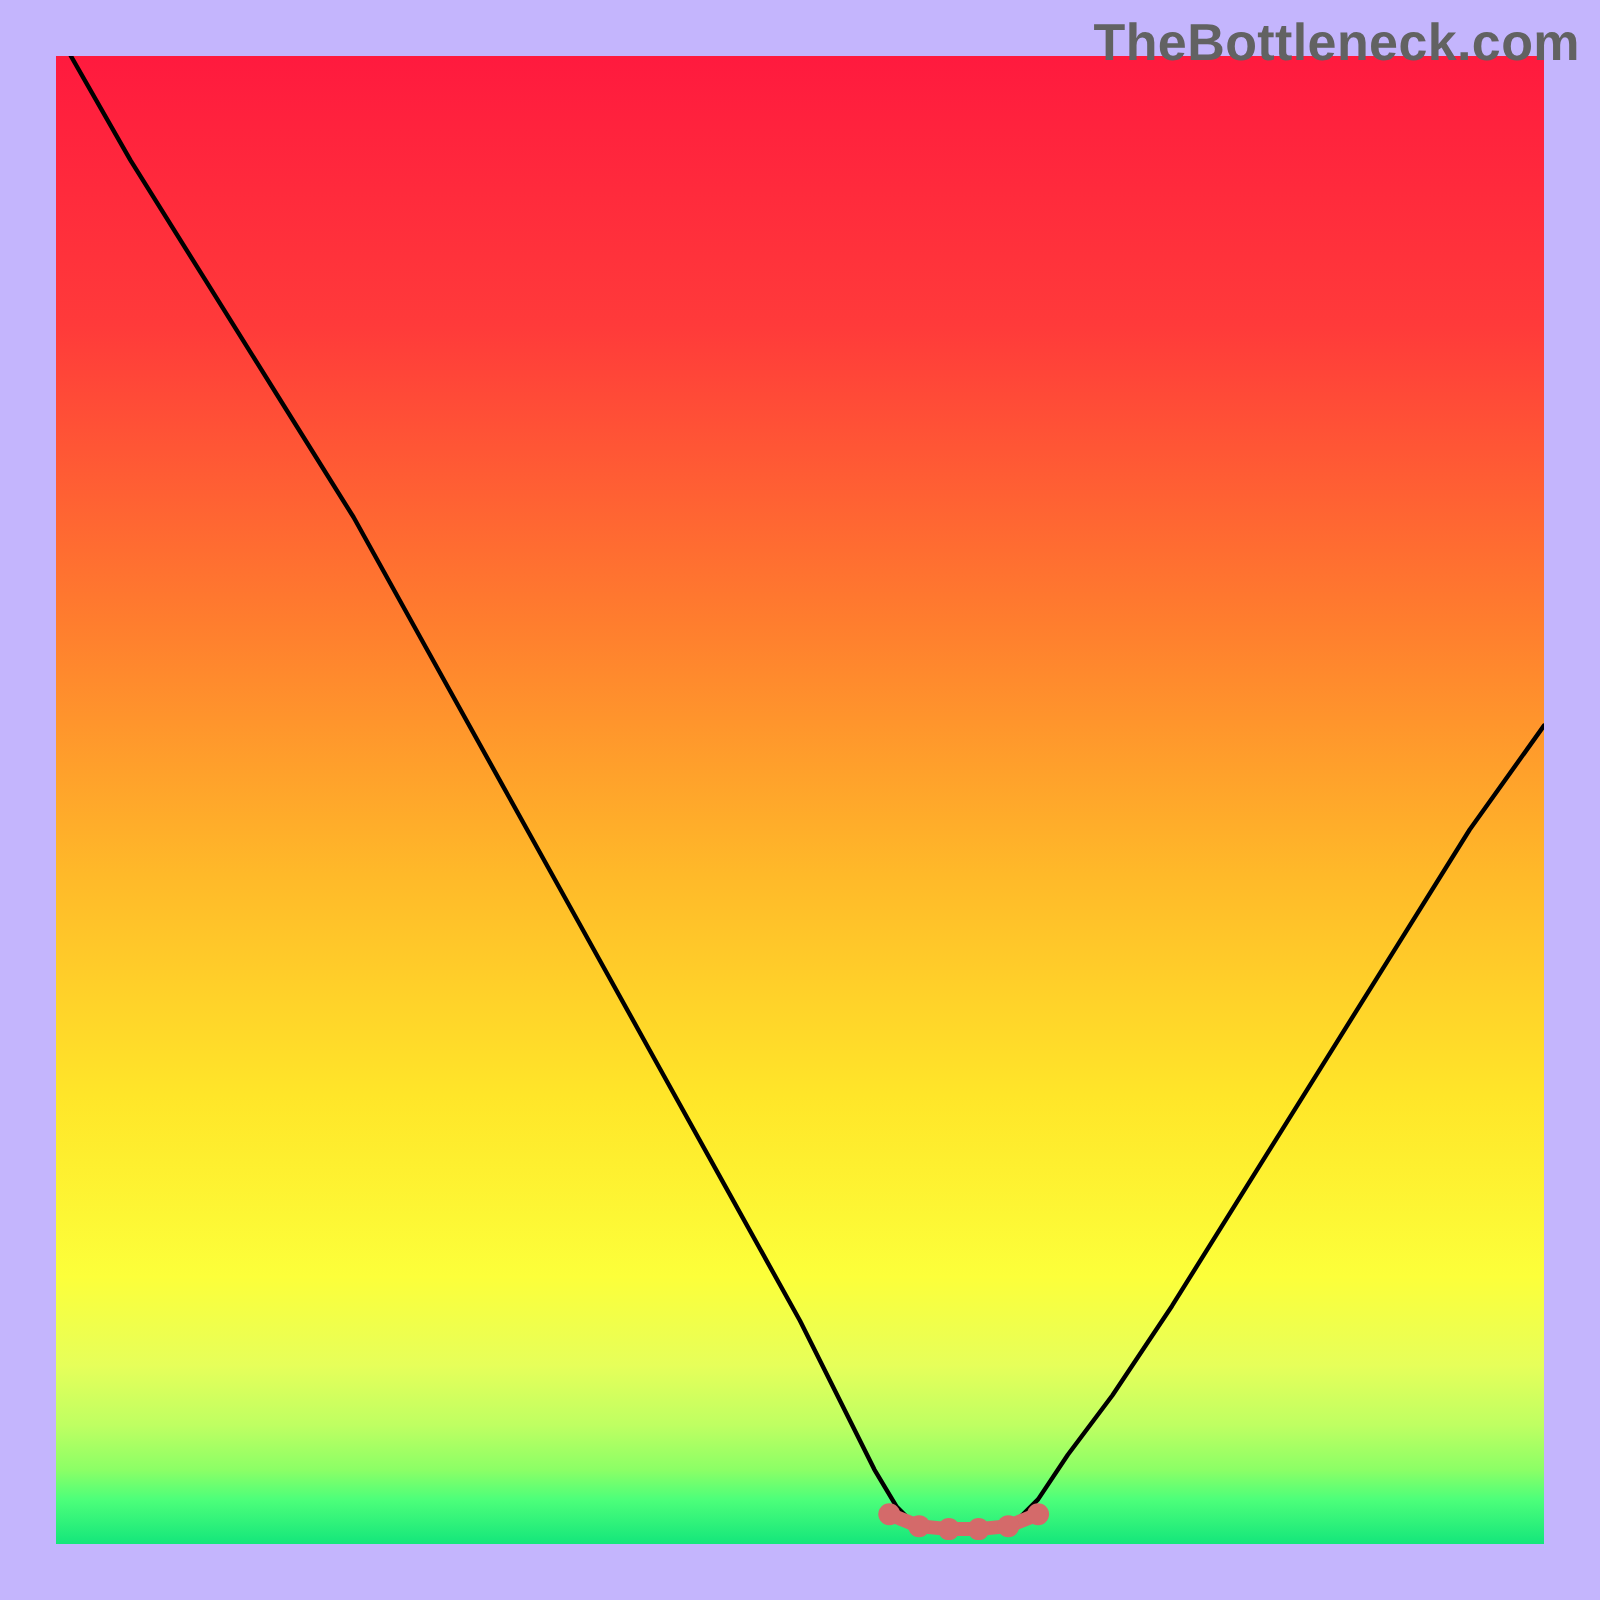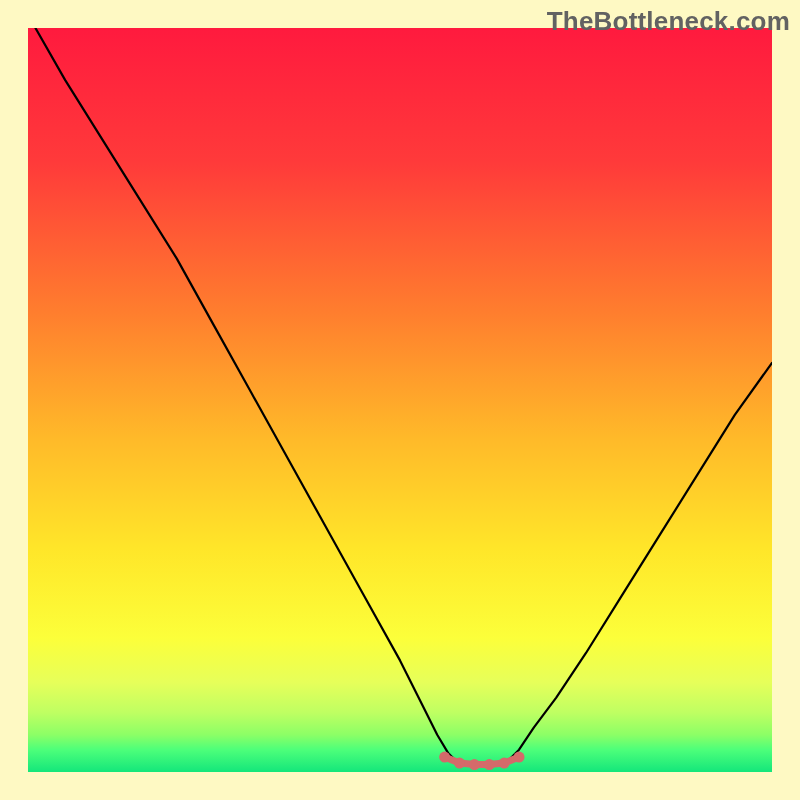--- a/index.html
+++ b/index.html
@@ -7,21 +7,21 @@
     padding: 0;
     width: 800px;
     height: 800px;
     background: #000000;
     overflow: hidden;
   }
   .stage {
     position: relative;
     width: 800px;
     height: 800px;
-    background: #fef9c3;
+    background: #c4b5fd;
   }
   .plot {
     position: absolute;
     left: 28px;
     top: 28px;
     width: 744px;
     height: 744px;
     overflow: hidden;
   }
   .watermark {

